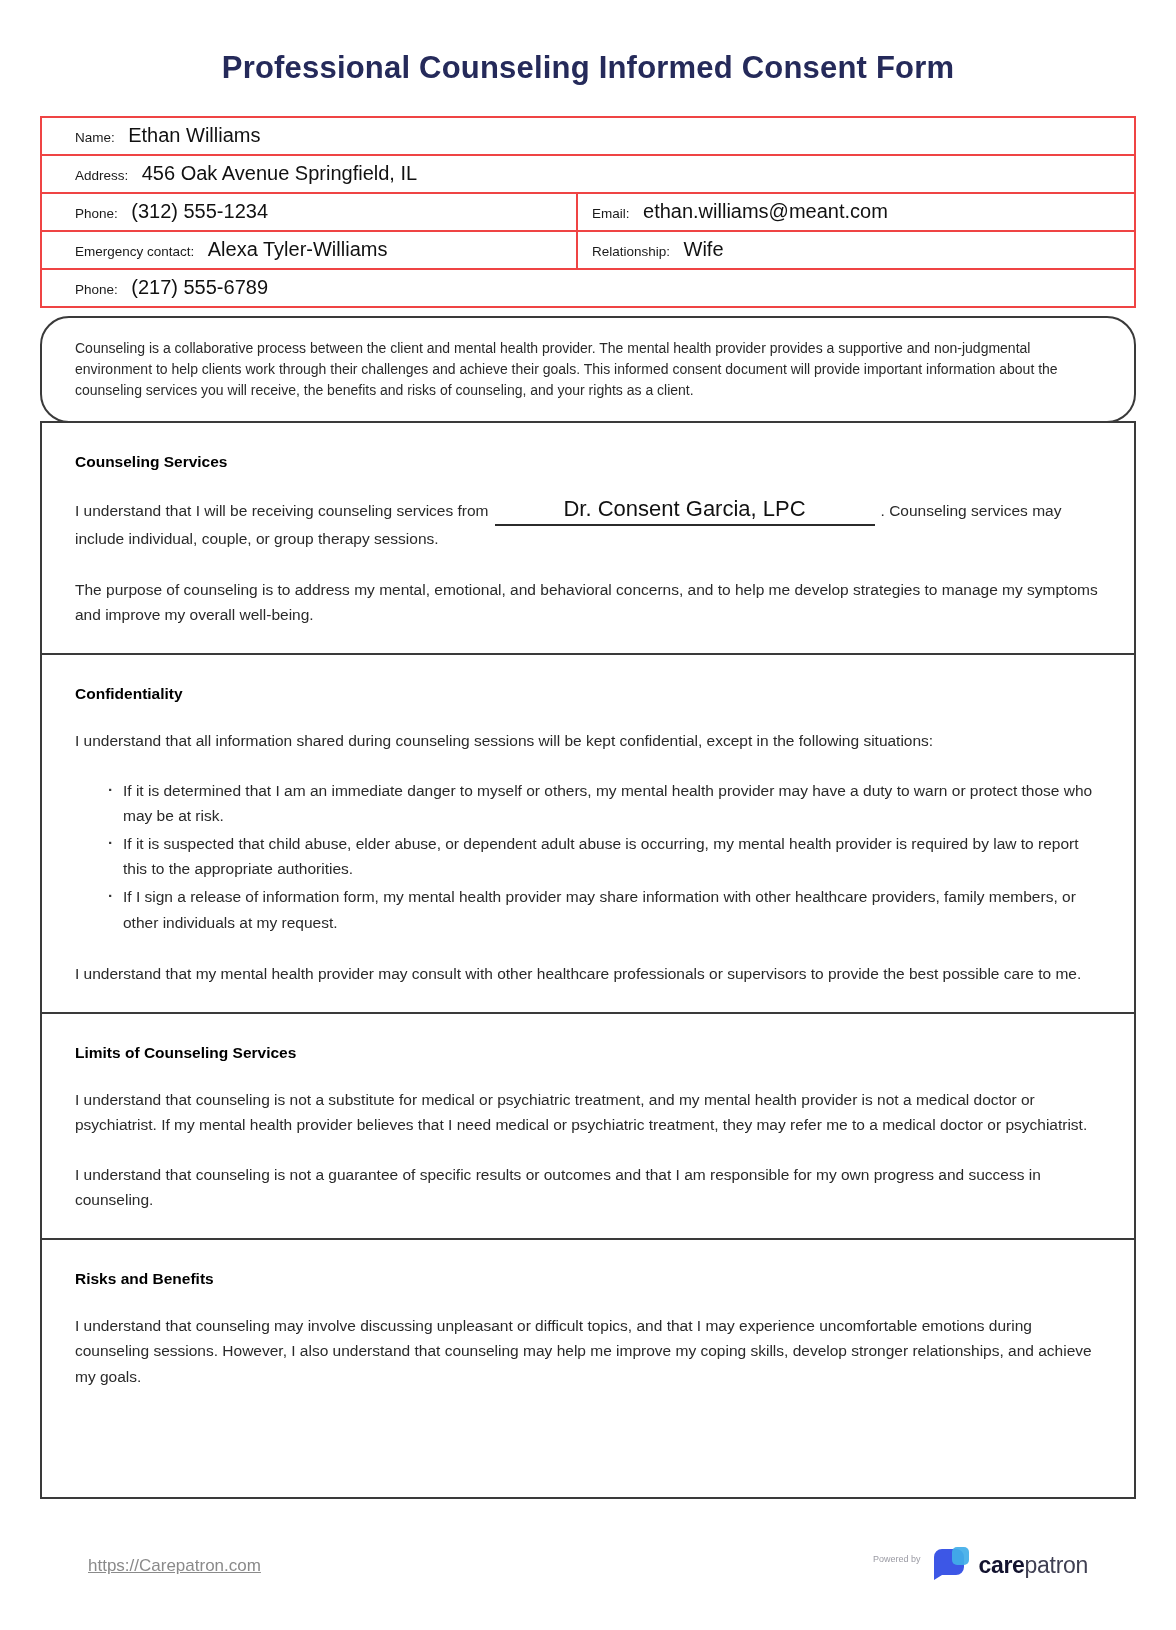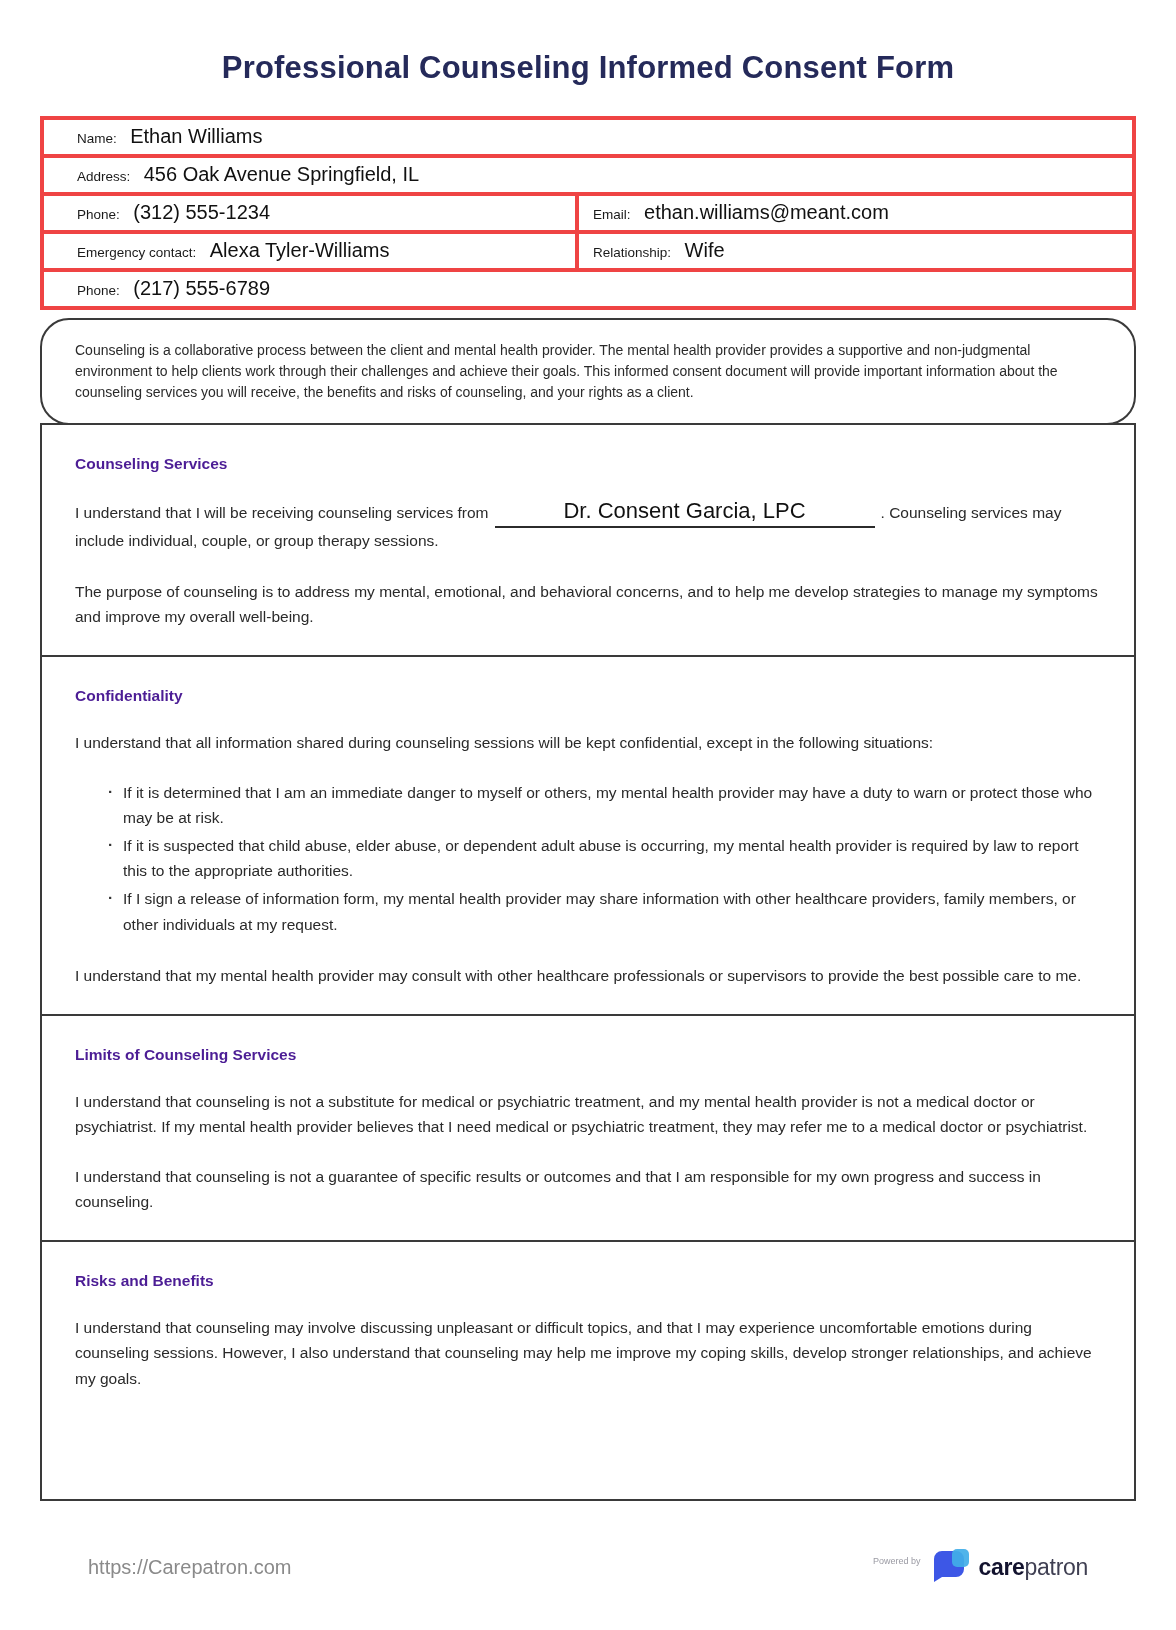--- a/index.html
+++ b/index.html
@@ -24,21 +24,21 @@
     letter-spacing: 0.2px;
   }
 
   
   table.demo {
     width: 100%;
     border-collapse: collapse;
     table-layout: fixed;
   }
   table.demo td {
-    border: 4px solid #ef4444;
+    border: 2px solid #ef4444;
     height: 38px;
     vertical-align: middle;
     padding: 2px 10px 4px 33px;
     white-space: nowrap;
     overflow: hidden;
   }
   table.demo td.cell-right { padding-left: 14px; }
   .fld-label { font-size: 13.5px; color: #1a1a1a; }
   .fld-value { font-size: 20px; color: #111; margin-left: 9px; }
   col.c-left  { width: 49%; }
@@ -57,21 +57,21 @@
   .section-intro {
     font-size: 14px;
     line-height: 1.5;
     padding-top: 20px;
     padding-bottom: 20px;
     border-radius: 29px;
   }
   .section h3 {
     font-size: 15.5px;
     font-weight: 700;
-    color: #4c1d95;
+    color: #000000;
     margin: 8px 0 22px 0;
   }
   .section p { margin: 0 0 25px 0; }
   .section p:last-child { margin-bottom: 10px; }
 
   .fill-line {
     display: inline-block;
     width: 380px;
     text-align: center;
     font-size: 22px;
@@ -105,22 +105,23 @@
   .section-risks { padding-bottom: 98px; }
 
   
   .footer {
     display: flex;
     justify-content: space-between;
     align-items: center;
     margin: 48px 48px 0 48px;
   }
   .footer-link {
-    font-size: 20px;
+    font-size: 17px;
     color: #8a8a8a;
+    text-decoration: underline;
     cursor: pointer;
   }
   .brand {
     display: flex;
     align-items: center;
   }
   .powered-by {
     font-size: 9px;
     color: #9a9aa3;
     margin-right: 12px;

